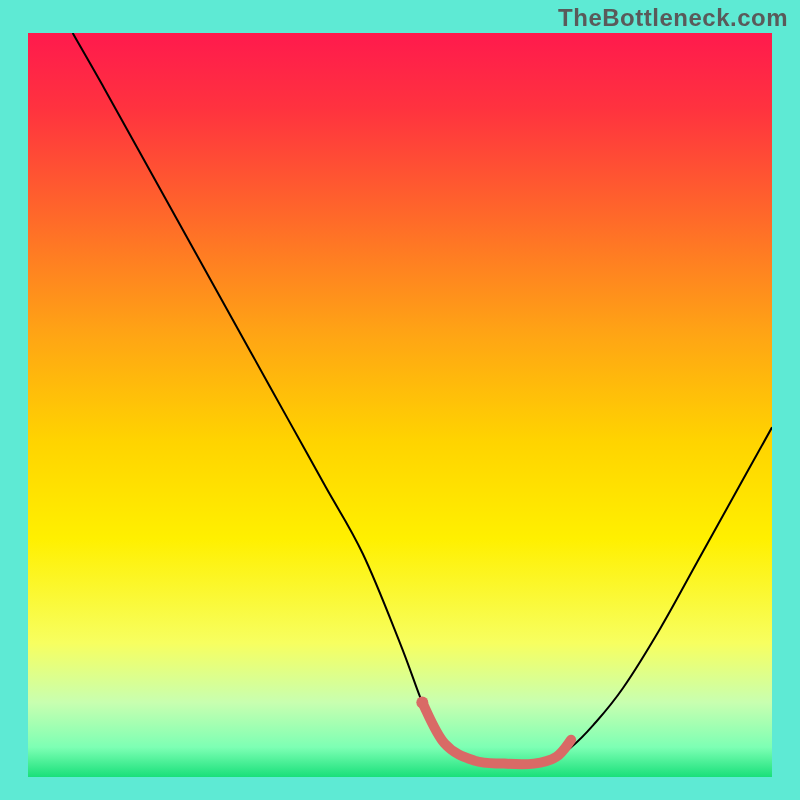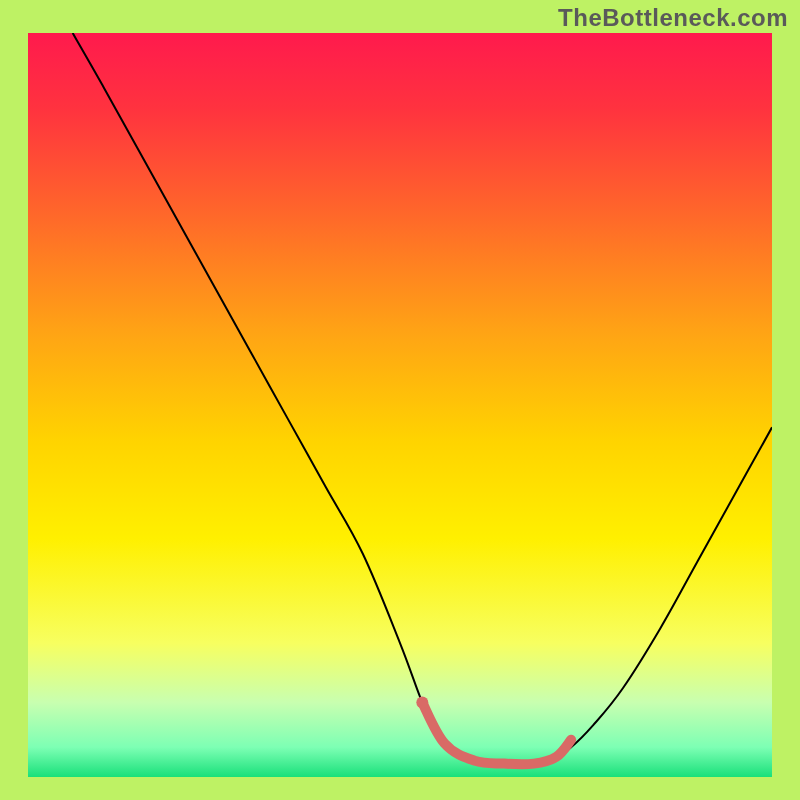--- a/index.html
+++ b/index.html
@@ -1,21 +1,21 @@
 <!DOCTYPE html>
 <html><head>
 <meta charset="utf-8">
 <style>
   * { margin: 0; padding: 0; box-sizing: border-box; }
   html, body { width: 800px; height: 800px; overflow: hidden; background: #000; }
   .frame {
     position: relative;
     width: 800px;
     height: 800px;
-    background: #bef264;
+    background: #5eead4;
   }
   .watermark {
     position: absolute;
     top: 4px;
     right: 12px;
     font-family: Arial, Helvetica, sans-serif;
     font-size: 24px;
     font-weight: 600;
     color: #5a5a5a;
     letter-spacing: 0.5px;

